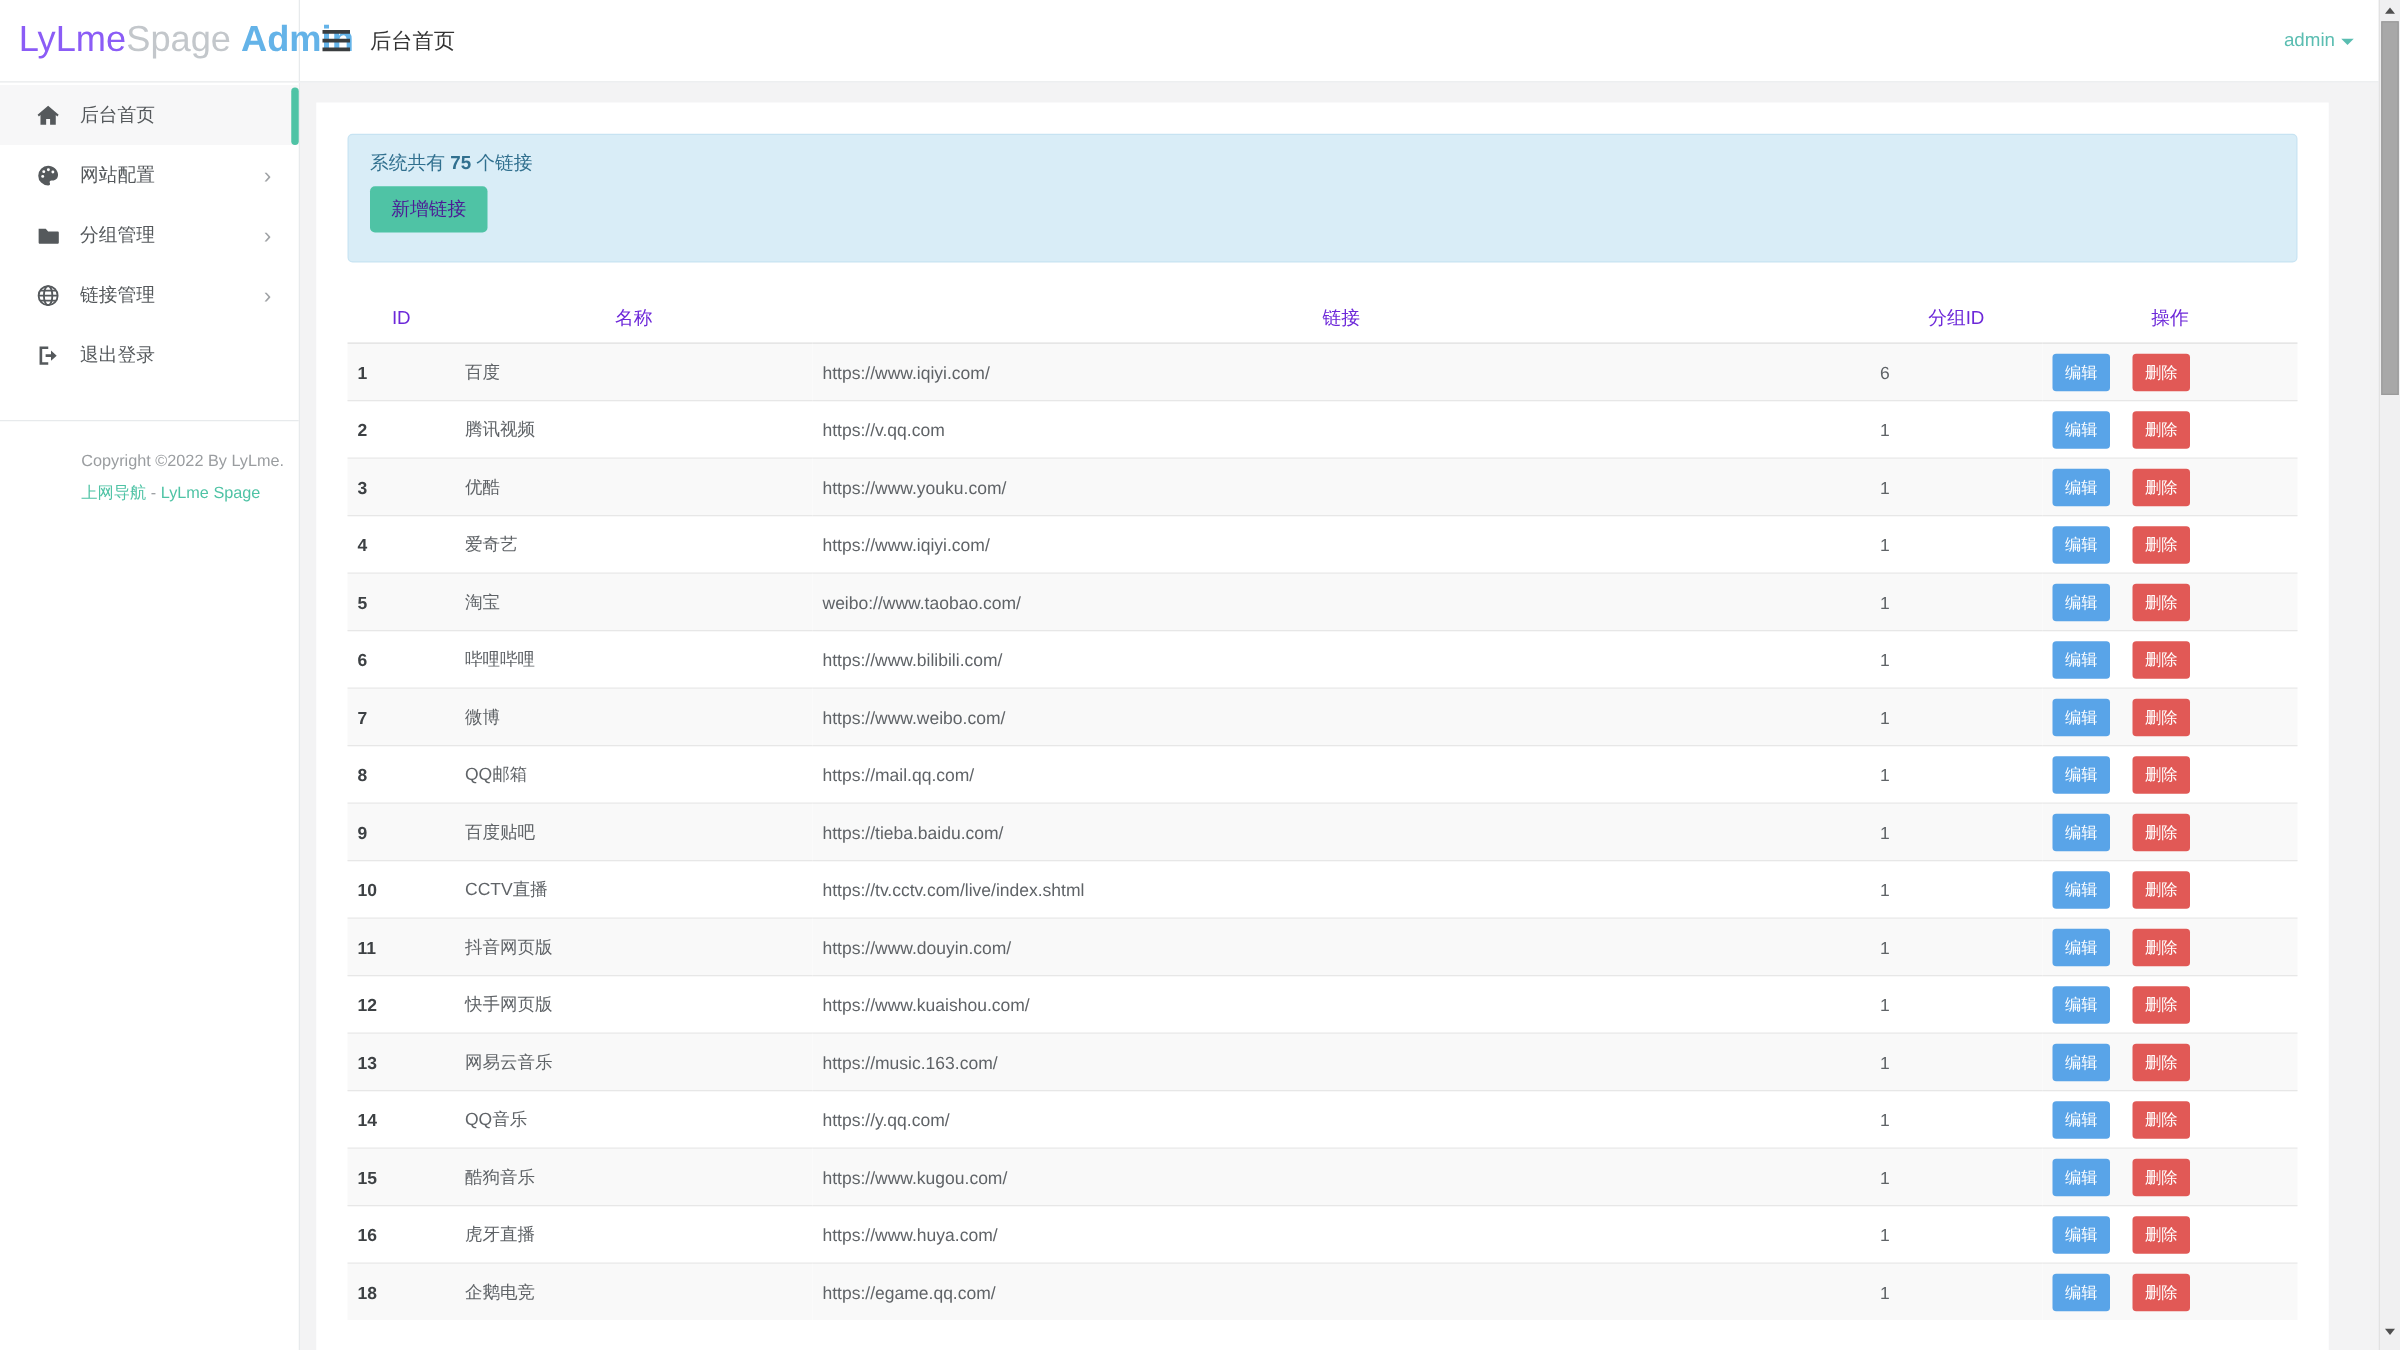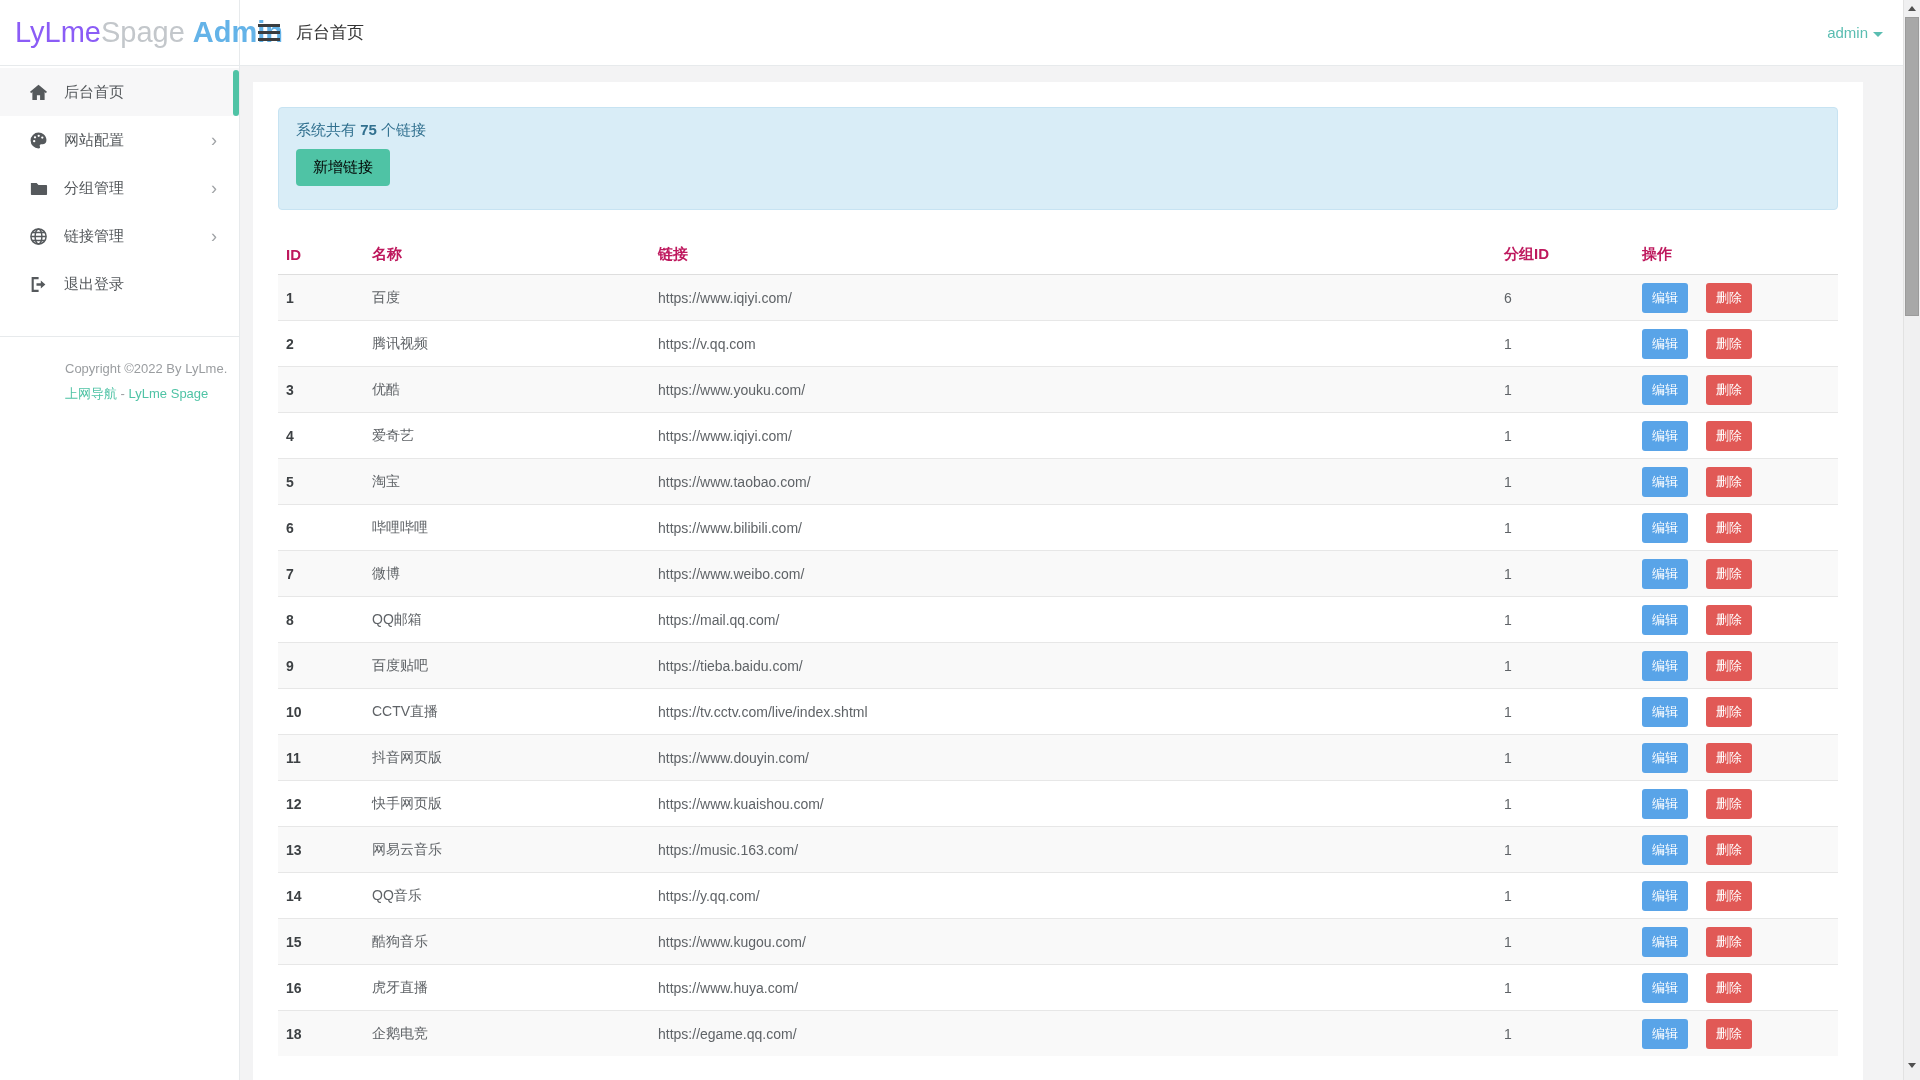--- a/index.html
+++ b/index.html
@@ -37,24 +37,24 @@
   .foot-links{margin-top:9px;}
   .foot-link{color:var(--accent);text-decoration:none;cursor:pointer;}
   .foot-sep{color:#9a9da0;}
   
   .side-scroll-thumb{position:absolute;left:233px;top:70px;width:6px;height:46px;background:var(--accent);border-radius:3px;z-index:6;}
   
   .main{position:absolute;left:241px;top:66px;right:17px;bottom:0;background:#f3f3f4;}
   .card{position:absolute;left:12px;top:16px;width:1610px;height:1100px;background:#fff;box-sizing:border-box;padding:25px;}
   .alert{background:var(--alert-bg);border:1px solid var(--alert-border);border-radius:4px;padding:13px 17px 23px 17px;color:var(--alert-text);font-size:15px;}
   .alert b{font-size:15px;}
-  .btn-add{display:inline-block;margin-top:9px;background:var(--accent);color:#000000;font-size:15px;padding:9px 17px;border-radius:4px;border:none;cursor:pointer;font-family:inherit;}
+  .btn-add{display:inline-block;margin-top:9px;background:var(--accent);color:#4c1d95;font-size:15px;padding:9px 17px;border-radius:4px;border:none;cursor:pointer;font-family:inherit;}
   
   table{width:100%;border-collapse:collapse;margin-top:25px;table-layout:fixed;}
-  th{text-align:left;font-size:15px;color:#be185d;font-weight:bold;padding:10px 8px;}
+  th{text-align:center;font-size:15px;color:#6d28d9;font-weight:normal;padding:10px 8px;}
   td{font-size:14px;color:#5f6367;padding:0 8px;height:45px;}
   tbody tr{border-top:1px solid #e7e7e7;}
   thead tr{border-bottom:1px solid #dedede;}
   tbody tr:nth-child(odd){background:#f9f9f9;}
   td.cid{font-weight:bold;color:#3d4144;}
   .btn-mini{display:inline-block;color:#fff;font-size:13px;padding:6px 10px;border-radius:3px;margin-right:18px;cursor:pointer;text-decoration:none;}
   .btn-edit{background:var(--edit);}
   .btn-del{background:var(--del);}
   
   .scrollbar{position:absolute;right:0;top:0;width:17px;height:1080px;background:#f0f0f1;border-left:1px solid #e2e2e2;box-sizing:border-box;z-index:10;}
@@ -201,21 +201,21 @@
           <tr>
             <td class="cid">4</td>
             <td>爱奇艺</td>
             <td>https://www.iqiyi.com/</td>
             <td>1</td>
             <td><a class="btn-mini btn-edit">编辑</a><a class="btn-mini btn-del">删除</a></td>
           </tr>
           <tr>
             <td class="cid">5</td>
             <td>淘宝</td>
-            <td>https://www.taobao.com/</td>
+            <td>weibo://www.taobao.com/</td>
             <td>1</td>
             <td><a class="btn-mini btn-edit">编辑</a><a class="btn-mini btn-del">删除</a></td>
           </tr>
           <tr>
             <td class="cid">6</td>
             <td>哔哩哔哩</td>
             <td>https://www.bilibili.com/</td>
             <td>1</td>
             <td><a class="btn-mini btn-edit">编辑</a><a class="btn-mini btn-del">删除</a></td>
           </tr>

